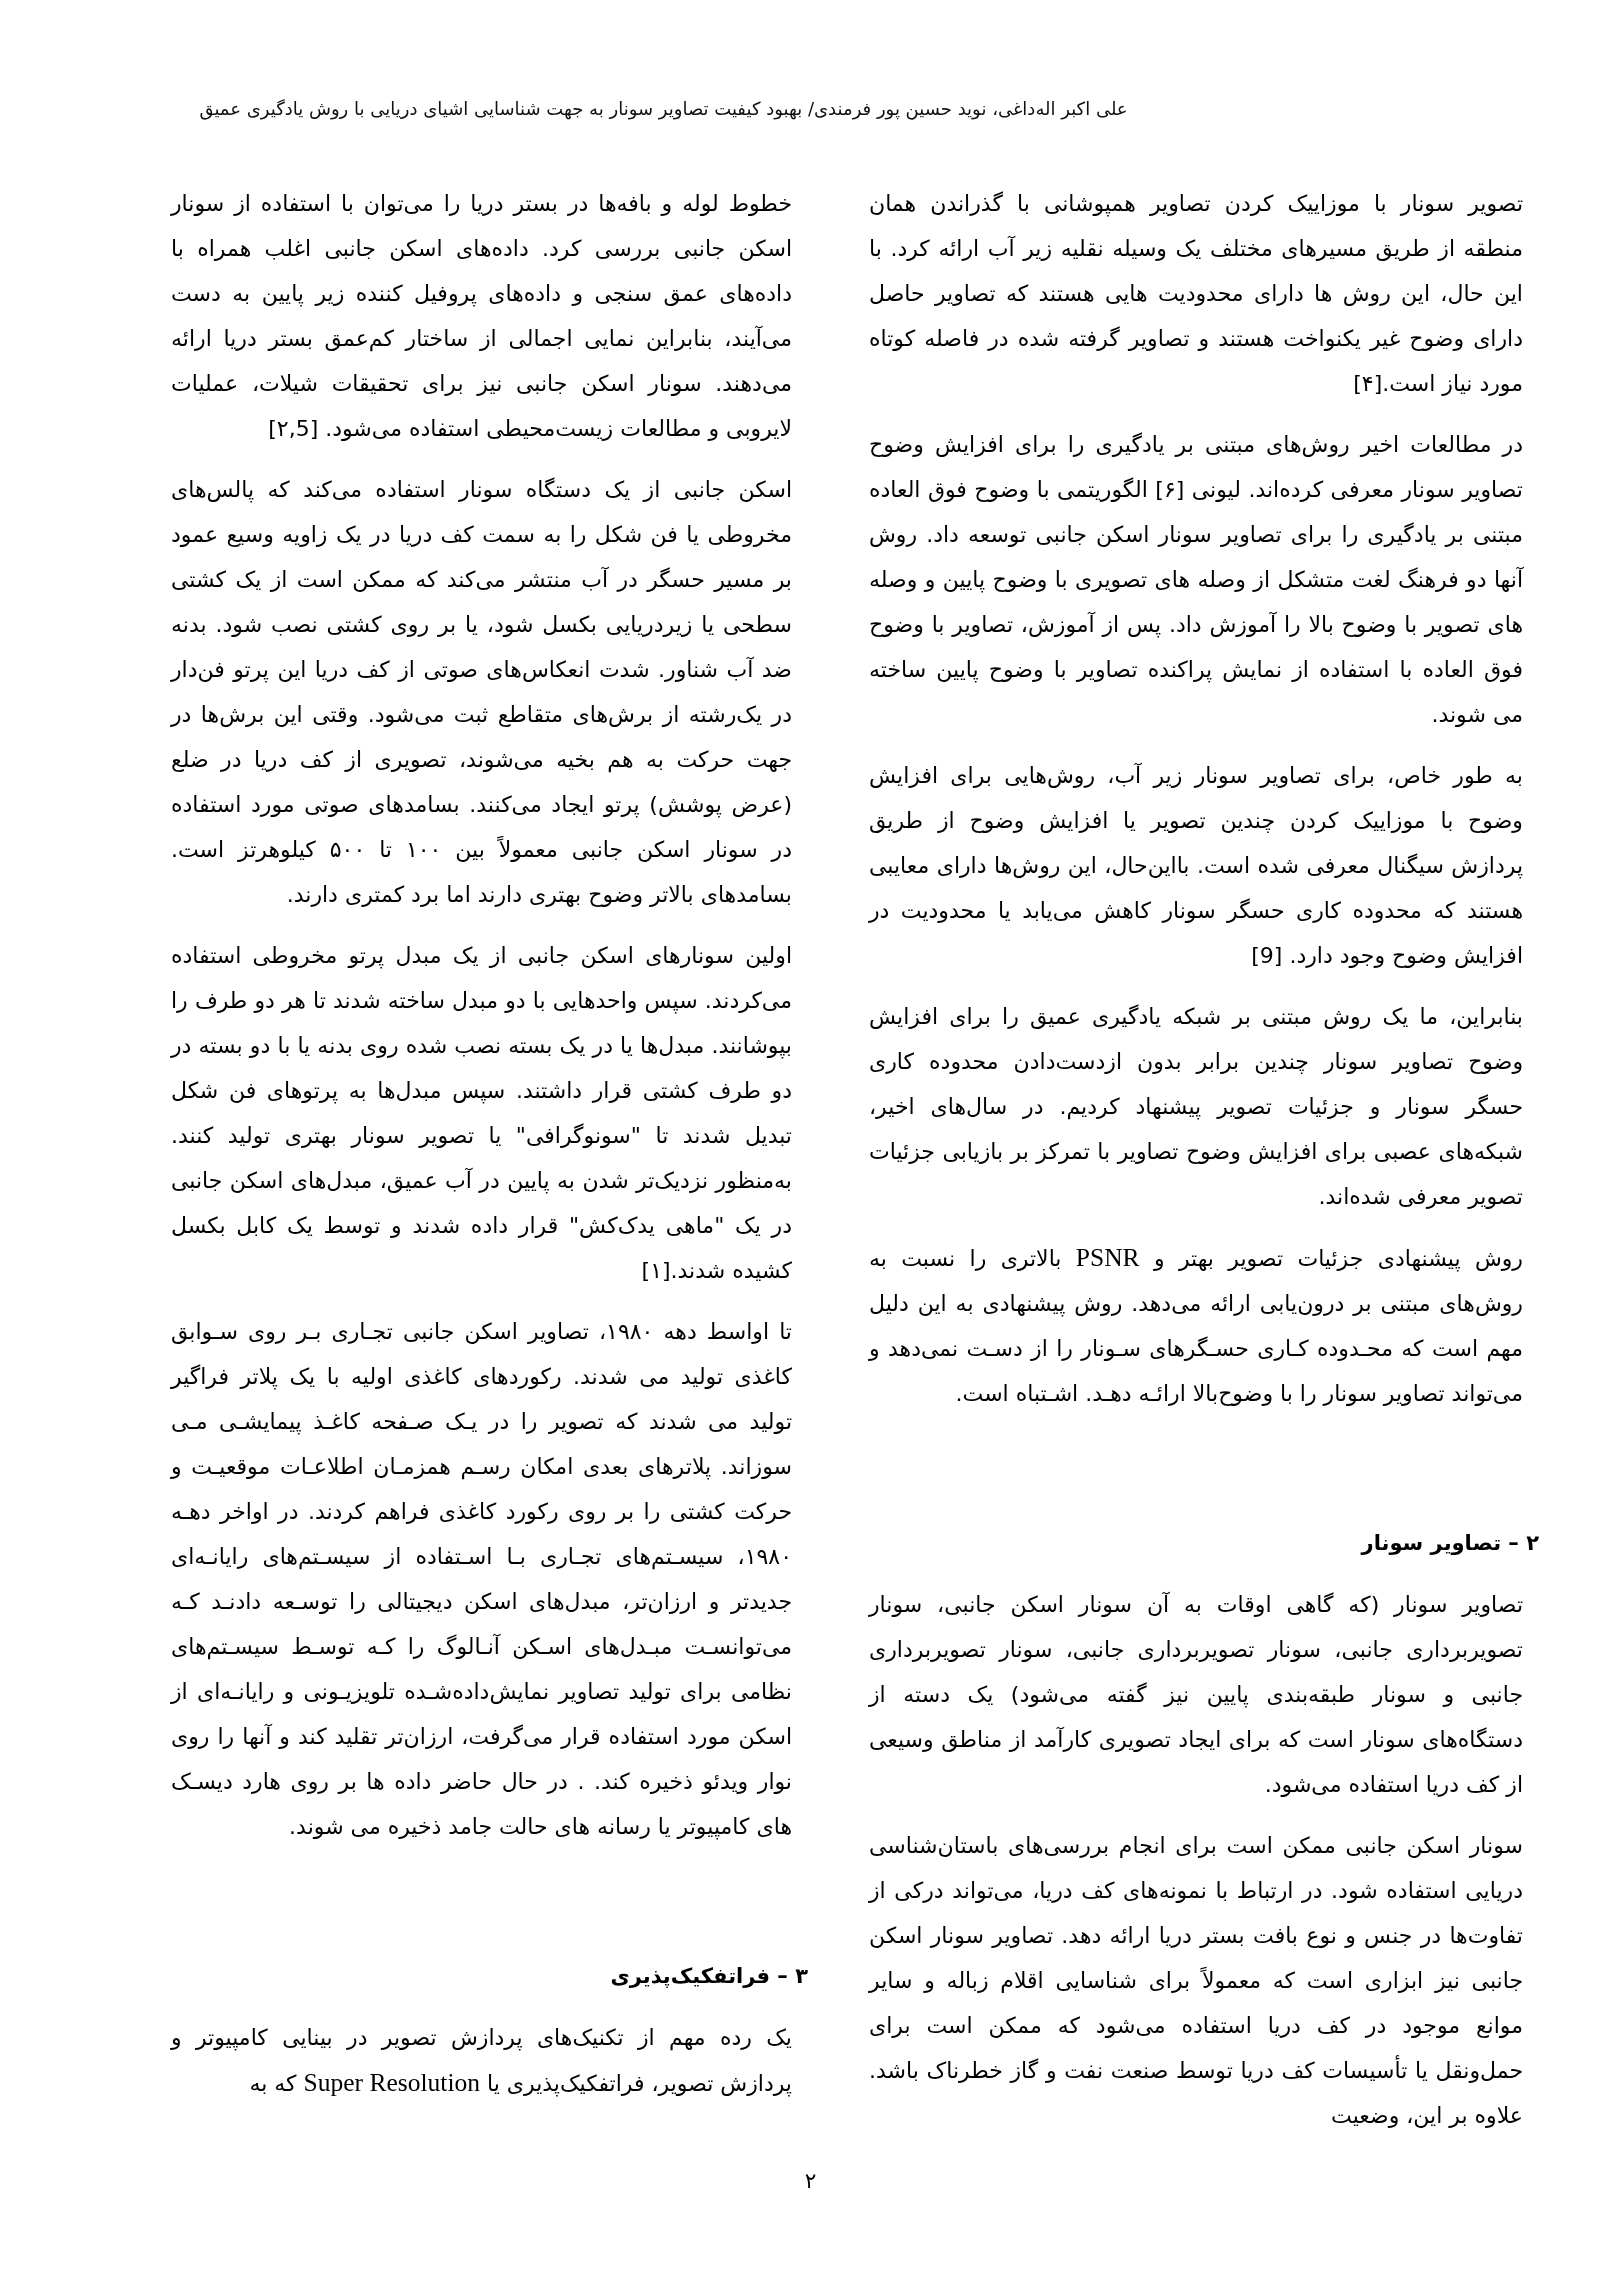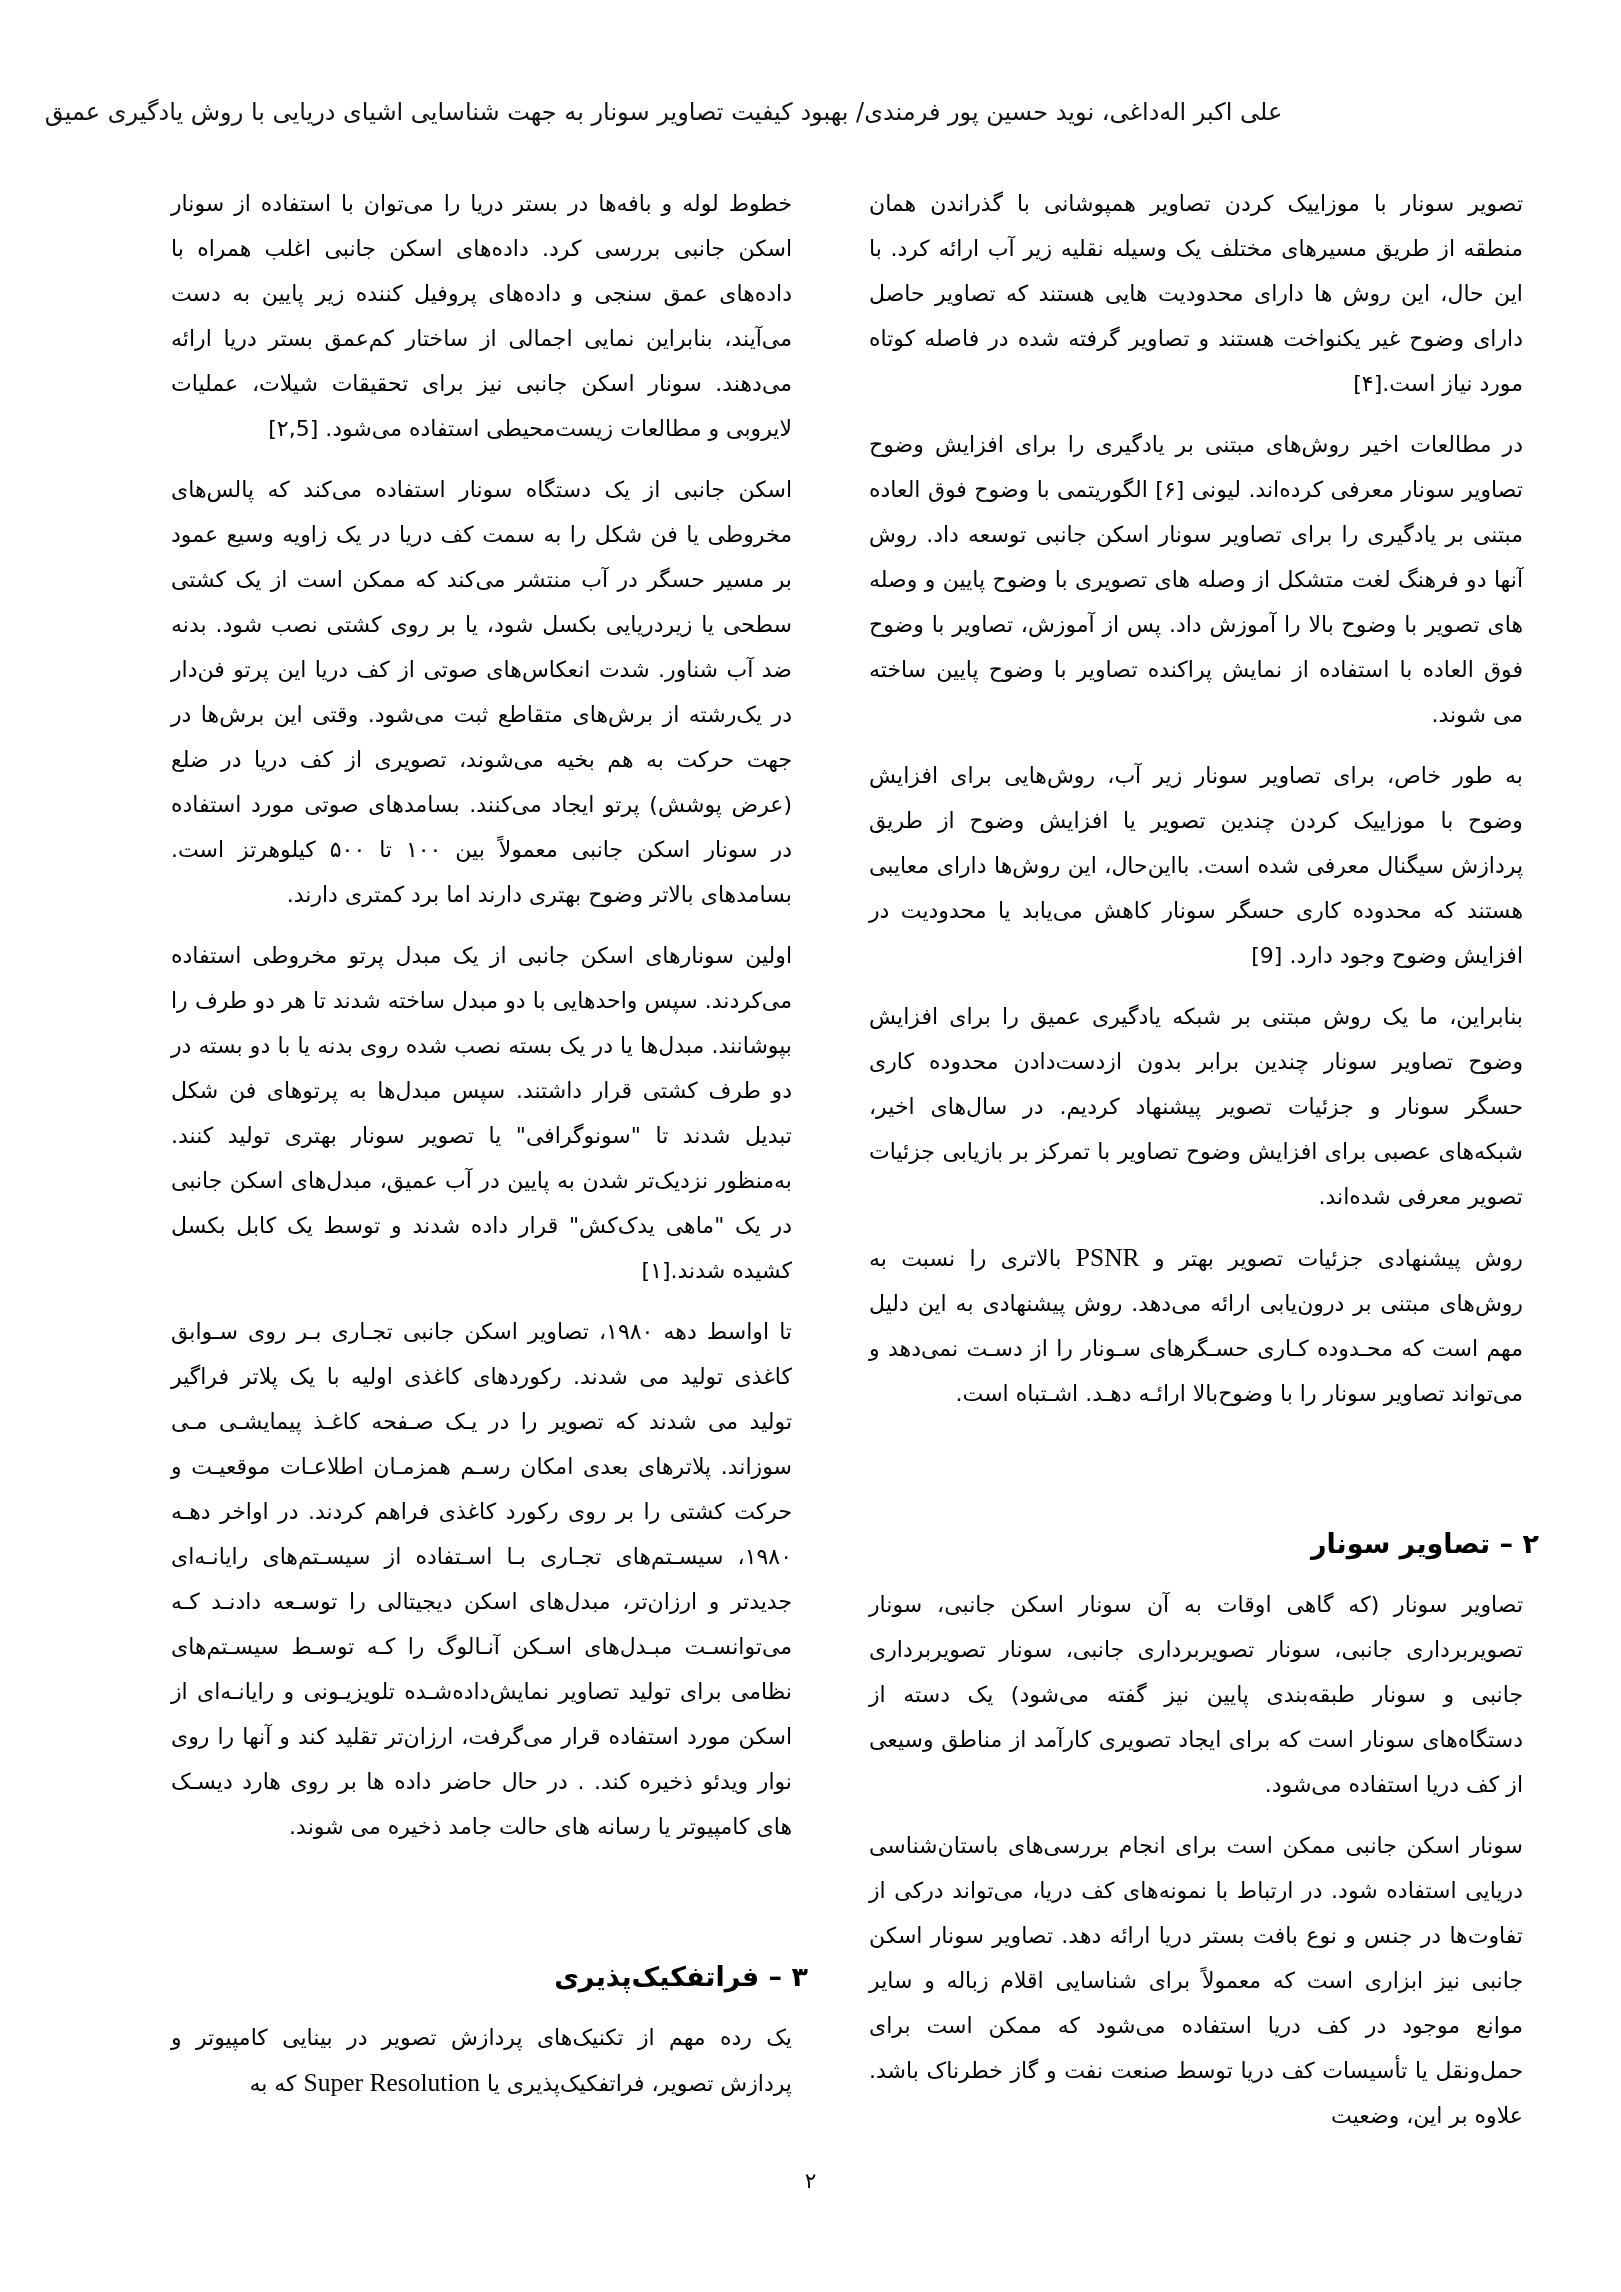--- a/index.html
+++ b/index.html
@@ -1,25 +1,25 @@
 <!DOCTYPE html>
 <html><head>
 <meta charset="utf-8">
 <style>
   html, body { margin: 0; padding: 0; background: #ffffff; }
   body { width: 1621px; height: 2293px; position: relative; overflow: hidden;
          font-family: "DejaVu Sans", sans-serif; color: #000; }
   .running-header { position: absolute; top: 98px; left: 0; width: 1327px; text-align: center;
-         direction: rtl; font-size: 24px; color: #111; }
+         direction: rtl; font-size: 18px; color: #111; }
   .column { position: absolute; top: 165px; direction: rtl; text-align: justify;
          font-size: 22px; line-height: 45px; }
   .col-right { left: 853px; width: 686px; }
   .col-left  { left: 155px; width: 653px; }
   .column p { margin: 16px; text-align-last: right; }
-  .column h2 { margin: 0; font-size: 27px; font-weight: bold; line-height: 45px; }
+  .column h2 { margin: 0; font-size: 21px; font-weight: bold; line-height: 45px; }
   .gap { height: 89px; }
   .latin { font-family: Liberation Serif, serif; font-size: 25.5px; }
   .page-number { position: absolute; top: 2168px; left: 0; width: 1621px; text-align: center;
          font-size: 21.6px; direction: rtl; }
 </style>
 </head>
 <body>
 
 <div class="running-header">علی اکبر اله‌داغی، نوید حسین پور فرمندی/ بهبود کیفیت تصاویر سونار به جهت شناسایی اشیای دریایی با روش یادگیری عمیق</div>
 

